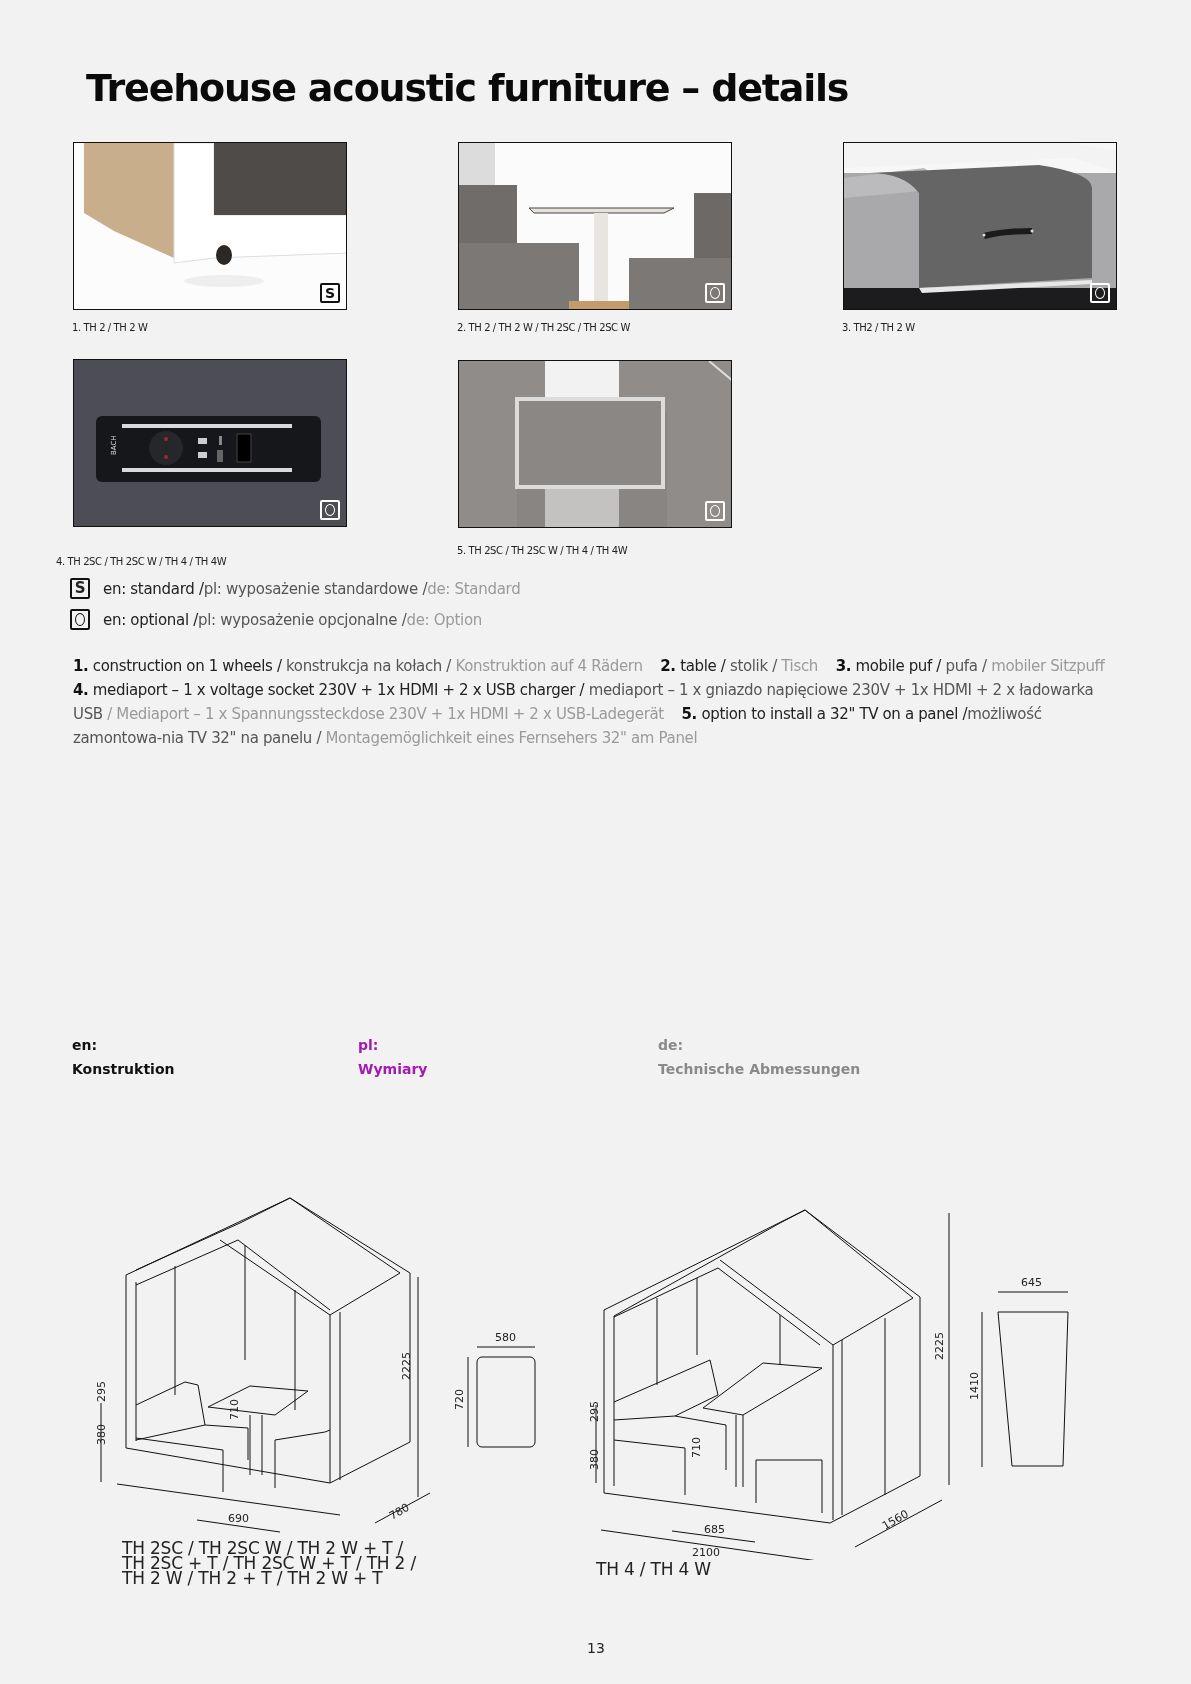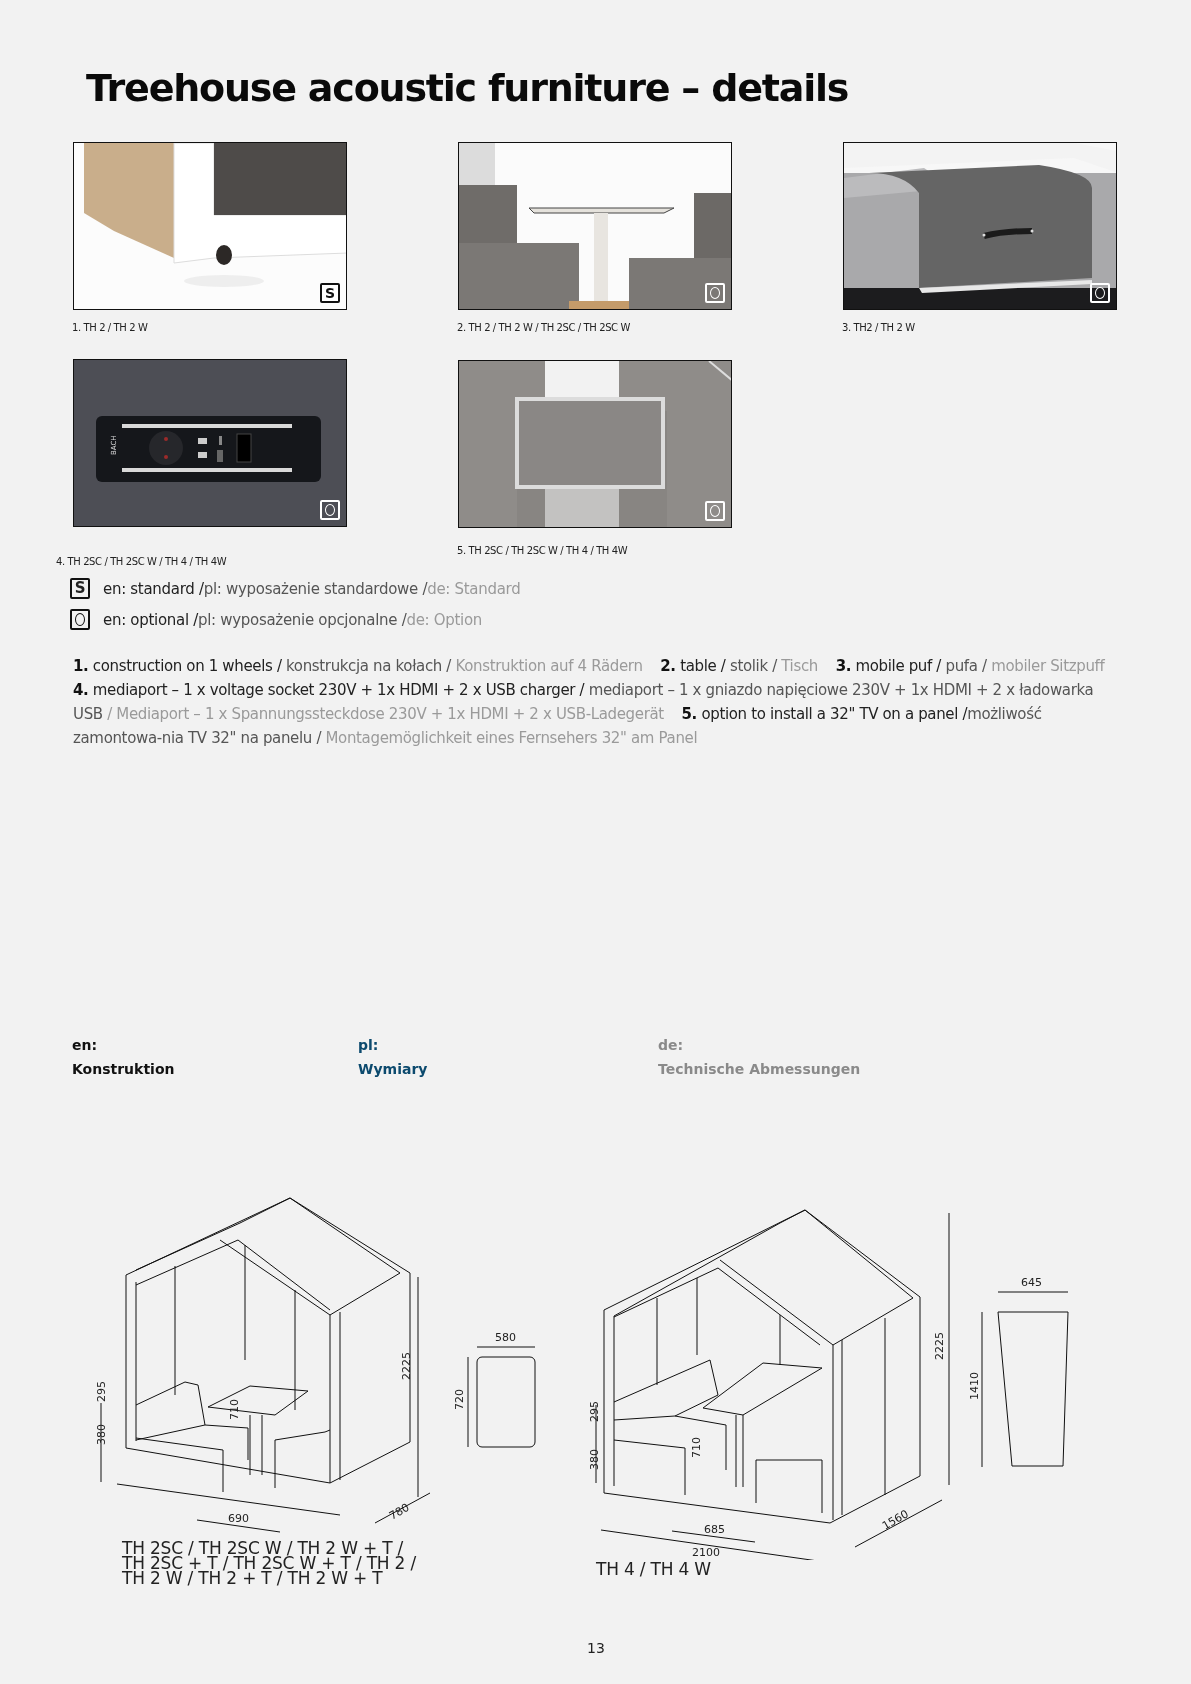--- a/index.html
+++ b/index.html
@@ -125,21 +125,21 @@
   <span><b>2.</b><span> table /</span><span class="mid"> stolik /</span><span class="grey"> Tisch</span></span>&nbsp;&nbsp;&nbsp;
   <span><b>3.</b><span> mobile puf /</span><span class="mid"> pufa /</span><span class="grey"> mobiler Sitzpuff</span></span><br>
   <span><b>4.</b><span> mediaport – 1 x voltage socket 230V + 1x HDMI + 2 x USB charger /</span><span class="mid"> mediaport – 1 x gniazdo napięciowe 230V + 1x HDMI + 2 x ładowarka USB</span><span class="grey"> / Mediaport – 1 x Spannungssteckdose 230V + 1x HDMI + 2 x USB-Ladegerät</span></span>&nbsp;&nbsp;&nbsp;
   <span><b>5.</b><span> option to install a 32" TV on a panel /</span><span class="mid">możliwość zamontowa-nia TV 32" na panelu /</span><span class="grey"> Montagemöglichkeit eines Fernsehers 32" am Panel</span></span>
 </div>
 
 <div class="mhead" style="left:72px;top:1033px;color:#111;">
   <div>en:</div>
     <div>Konstruktion</div>
 </div>
-<div class="mhead" style="left:358px;top:1033px;color:#0c4a6e;">
+<div class="mhead" style="left:358px;top:1033px;color:#a21caf;">
   <div>pl:</div>
     <div>Wymiary</div>
 </div>
 <div class="mhead" style="left:658px;top:1033px;color:#8a8a8a;">
   <div>de:</div>
     <div>Technische Abmessungen</div>
 </div>
 
 <svg class="abs" style="left:90px;top:1170px;" width="470" height="370" fill="none" stroke="#111" stroke-width="1">
 

